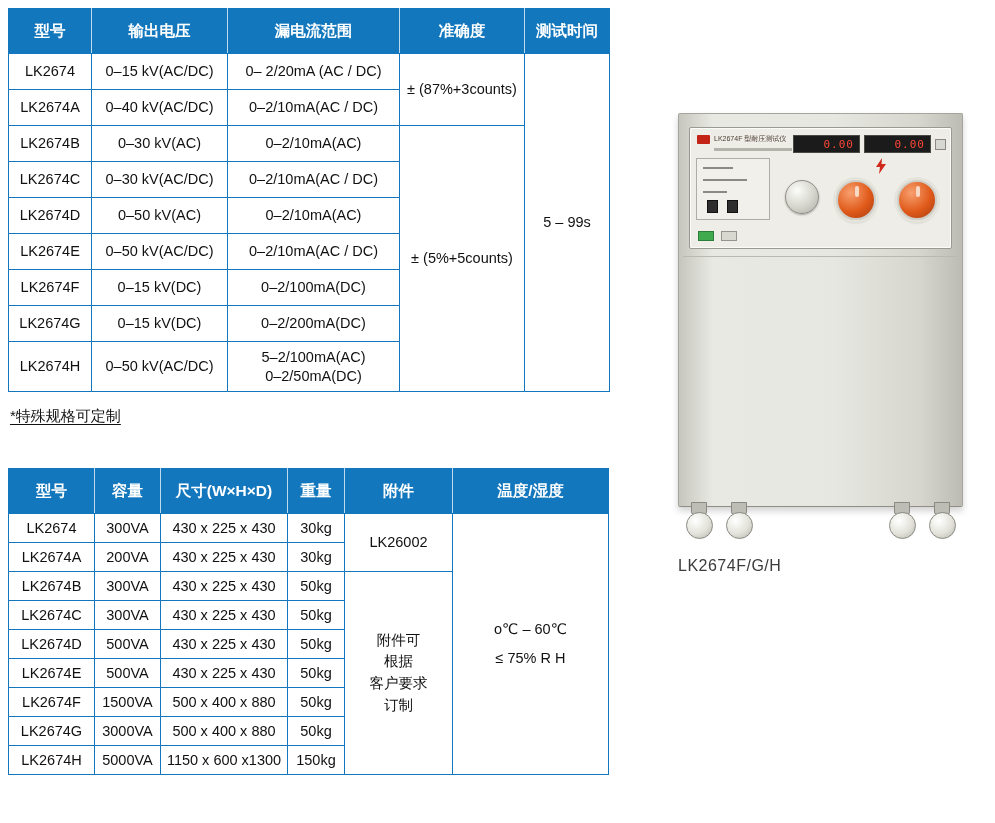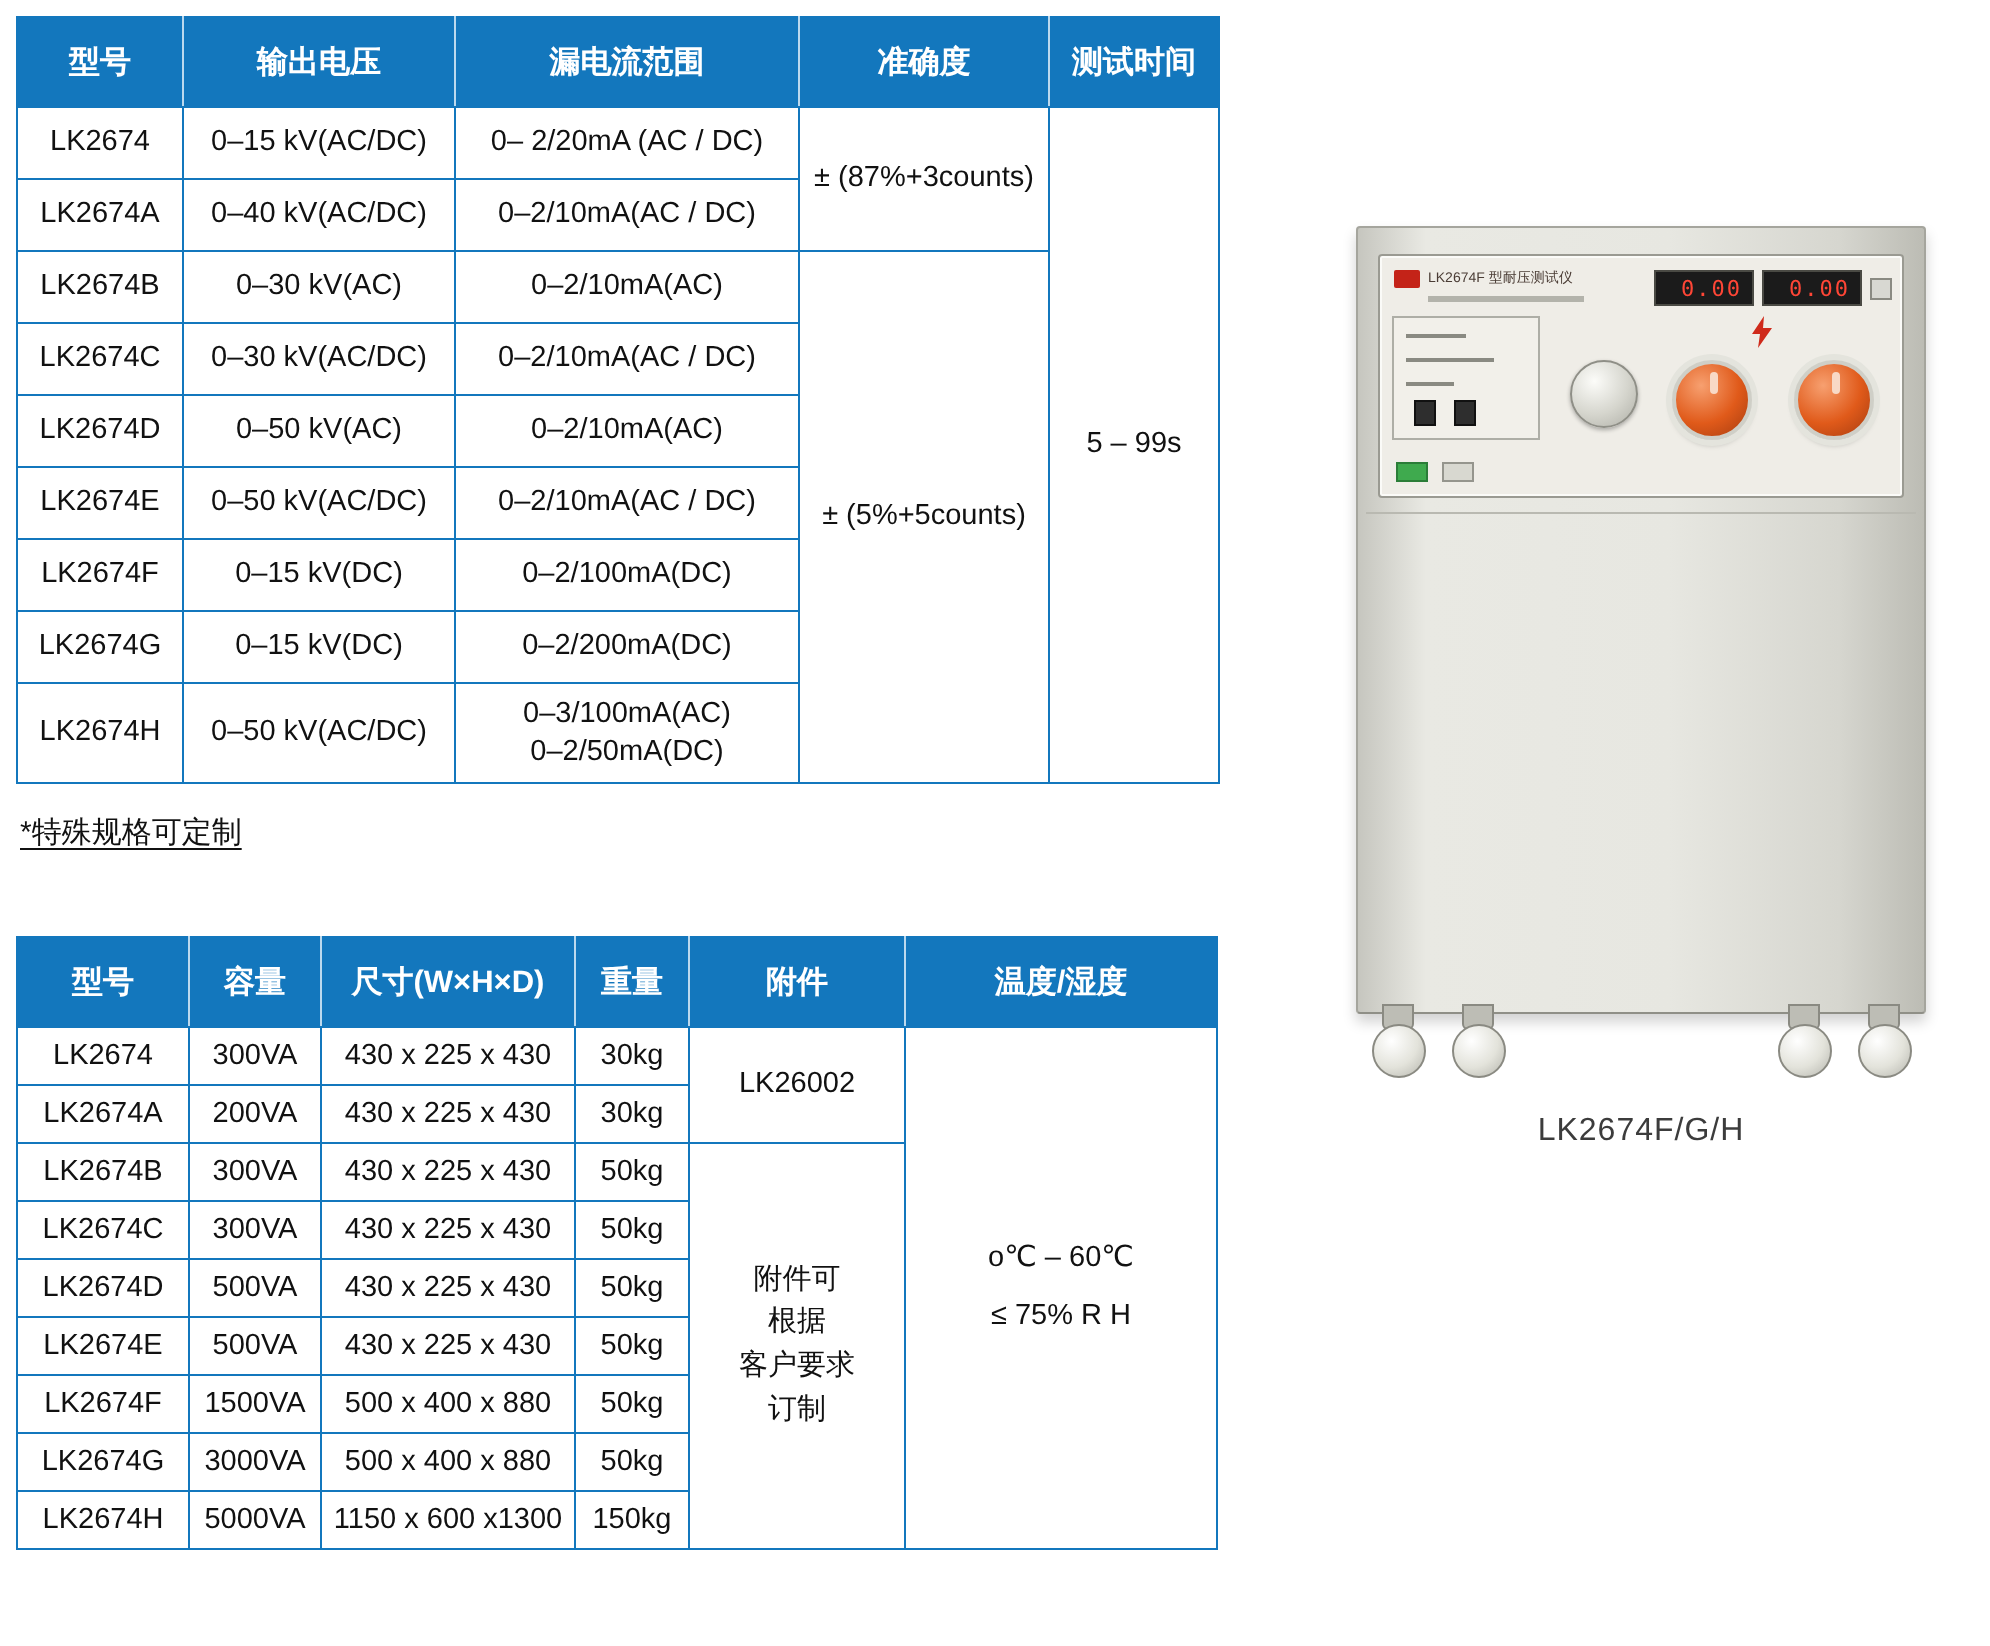--- a/index.html
+++ b/index.html
@@ -51,21 +51,21 @@
     position:absolute; left:10px; right:10px; top:13px; height:122px;
     background:#efede7; border:1px solid #9a9a92; border-radius:2px;
     box-shadow:inset 0 0 0 1px #fbfbf8;
   }
   .brand { position:absolute; left:7px; top:6px; display:flex; align-items:center; gap:4px; }
   .logo { width:13px; height:9px; background:#c42318; border-radius:1px; display:inline-block; }
   .ptitle { font-size:7px; color:#4a3c35; white-space:nowrap; }
   .subtitle-bar { position:absolute; left:24px; top:20px; width:78px; height:3px; background:#b3b3ab; }
   .displays { position:absolute; top:7px; right:5px; display:flex; align-items:center; gap:4px; }
   .lcd {
-    display:inline-block; width:50px; height:18px; background:#1b1b1b;
+    display:inline-block; width:67px; height:18px; background:#1b1b1b;
     border:1px solid #4a4a44; color:#ff4636; text-align:right;
     font-family:"DejaVu Sans Mono",monospace; font-size:11px; line-height:15px;
     padding:1px 5px 0 0; letter-spacing:1px;
   }
   .sq-btn { width:11px; height:11px; background:#d8d8d2; border:1px solid #8a8a82; display:inline-block; }
   .subpanel {
     position:absolute; left:6px; top:30px; width:74px; height:62px;
     background:#f2f0ea; border:1px solid #aeaea6;
   }
   .subpanel .mark { position:absolute; height:2px; background:#8a8a82; display:block; }
@@ -97,21 +97,21 @@
   .seam { position:absolute; left:4px; right:4px; top:142px; height:1px; background:#b9b9b1; }
   .wheel { position:absolute; top:389px; width:30px; height:42px; }
   .wheel .fork { display:block; width:16px; height:13px; margin:0 auto; background:#bdbdb5; border:1px solid #8a8a82; border-radius:0 0 3px 3px; }
   .wheel .tire {
     display:block; width:27px; height:27px; margin:-3px auto 0; border-radius:50%;
     background:radial-gradient(circle at 35% 30%,#ffffff,#e3e3db 55%,#b5b5ad);
     border:1px solid #8a8a82;
   }
   .wheel.w1 { left:6px; }  .wheel.w2 { left:46px; }
   .wheel.w3 { right:46px; } .wheel.w4 { right:6px; }
-  .caption { position:absolute; top:444px; left:0; width:100%; text-align:center; font-size:16px; color:#3c3c3c; letter-spacing:0.5px; }
+  .caption { position:absolute; top:444px; left:0; width:100%; font-size:16px; color:#3c3c3c; letter-spacing:0.5px; }
 </style>
 </head>
 <body>
 
 <table class="tbl" id="table1">
   <colgroup>
     <col style="width:83px">
       <col style="width:136px">
       <col style="width:172px">
       <col style="width:125px">
@@ -167,21 +167,21 @@
     </tr>
     <tr>
       <td>LK2674G</td>
       <td>0–15 kV(DC)</td>
       <td>0–2/200mA(DC)</td>
     </tr>
     <tr class="tall">
       <td>LK2674H</td>
       <td>0–50 kV(AC/DC)</td>
       <td>
-        <div>0–3/100mA(AC)</div>
+        <div>5–2/100mA(AC)</div>
         <div>0–2/50mA(DC)</div>
       </td>
     </tr>
   </tbody>
 </table>
 
 <div class="footnote">*特殊规格可定制</div>
 
 <table class="tbl" id="table2">
   <colgroup>

